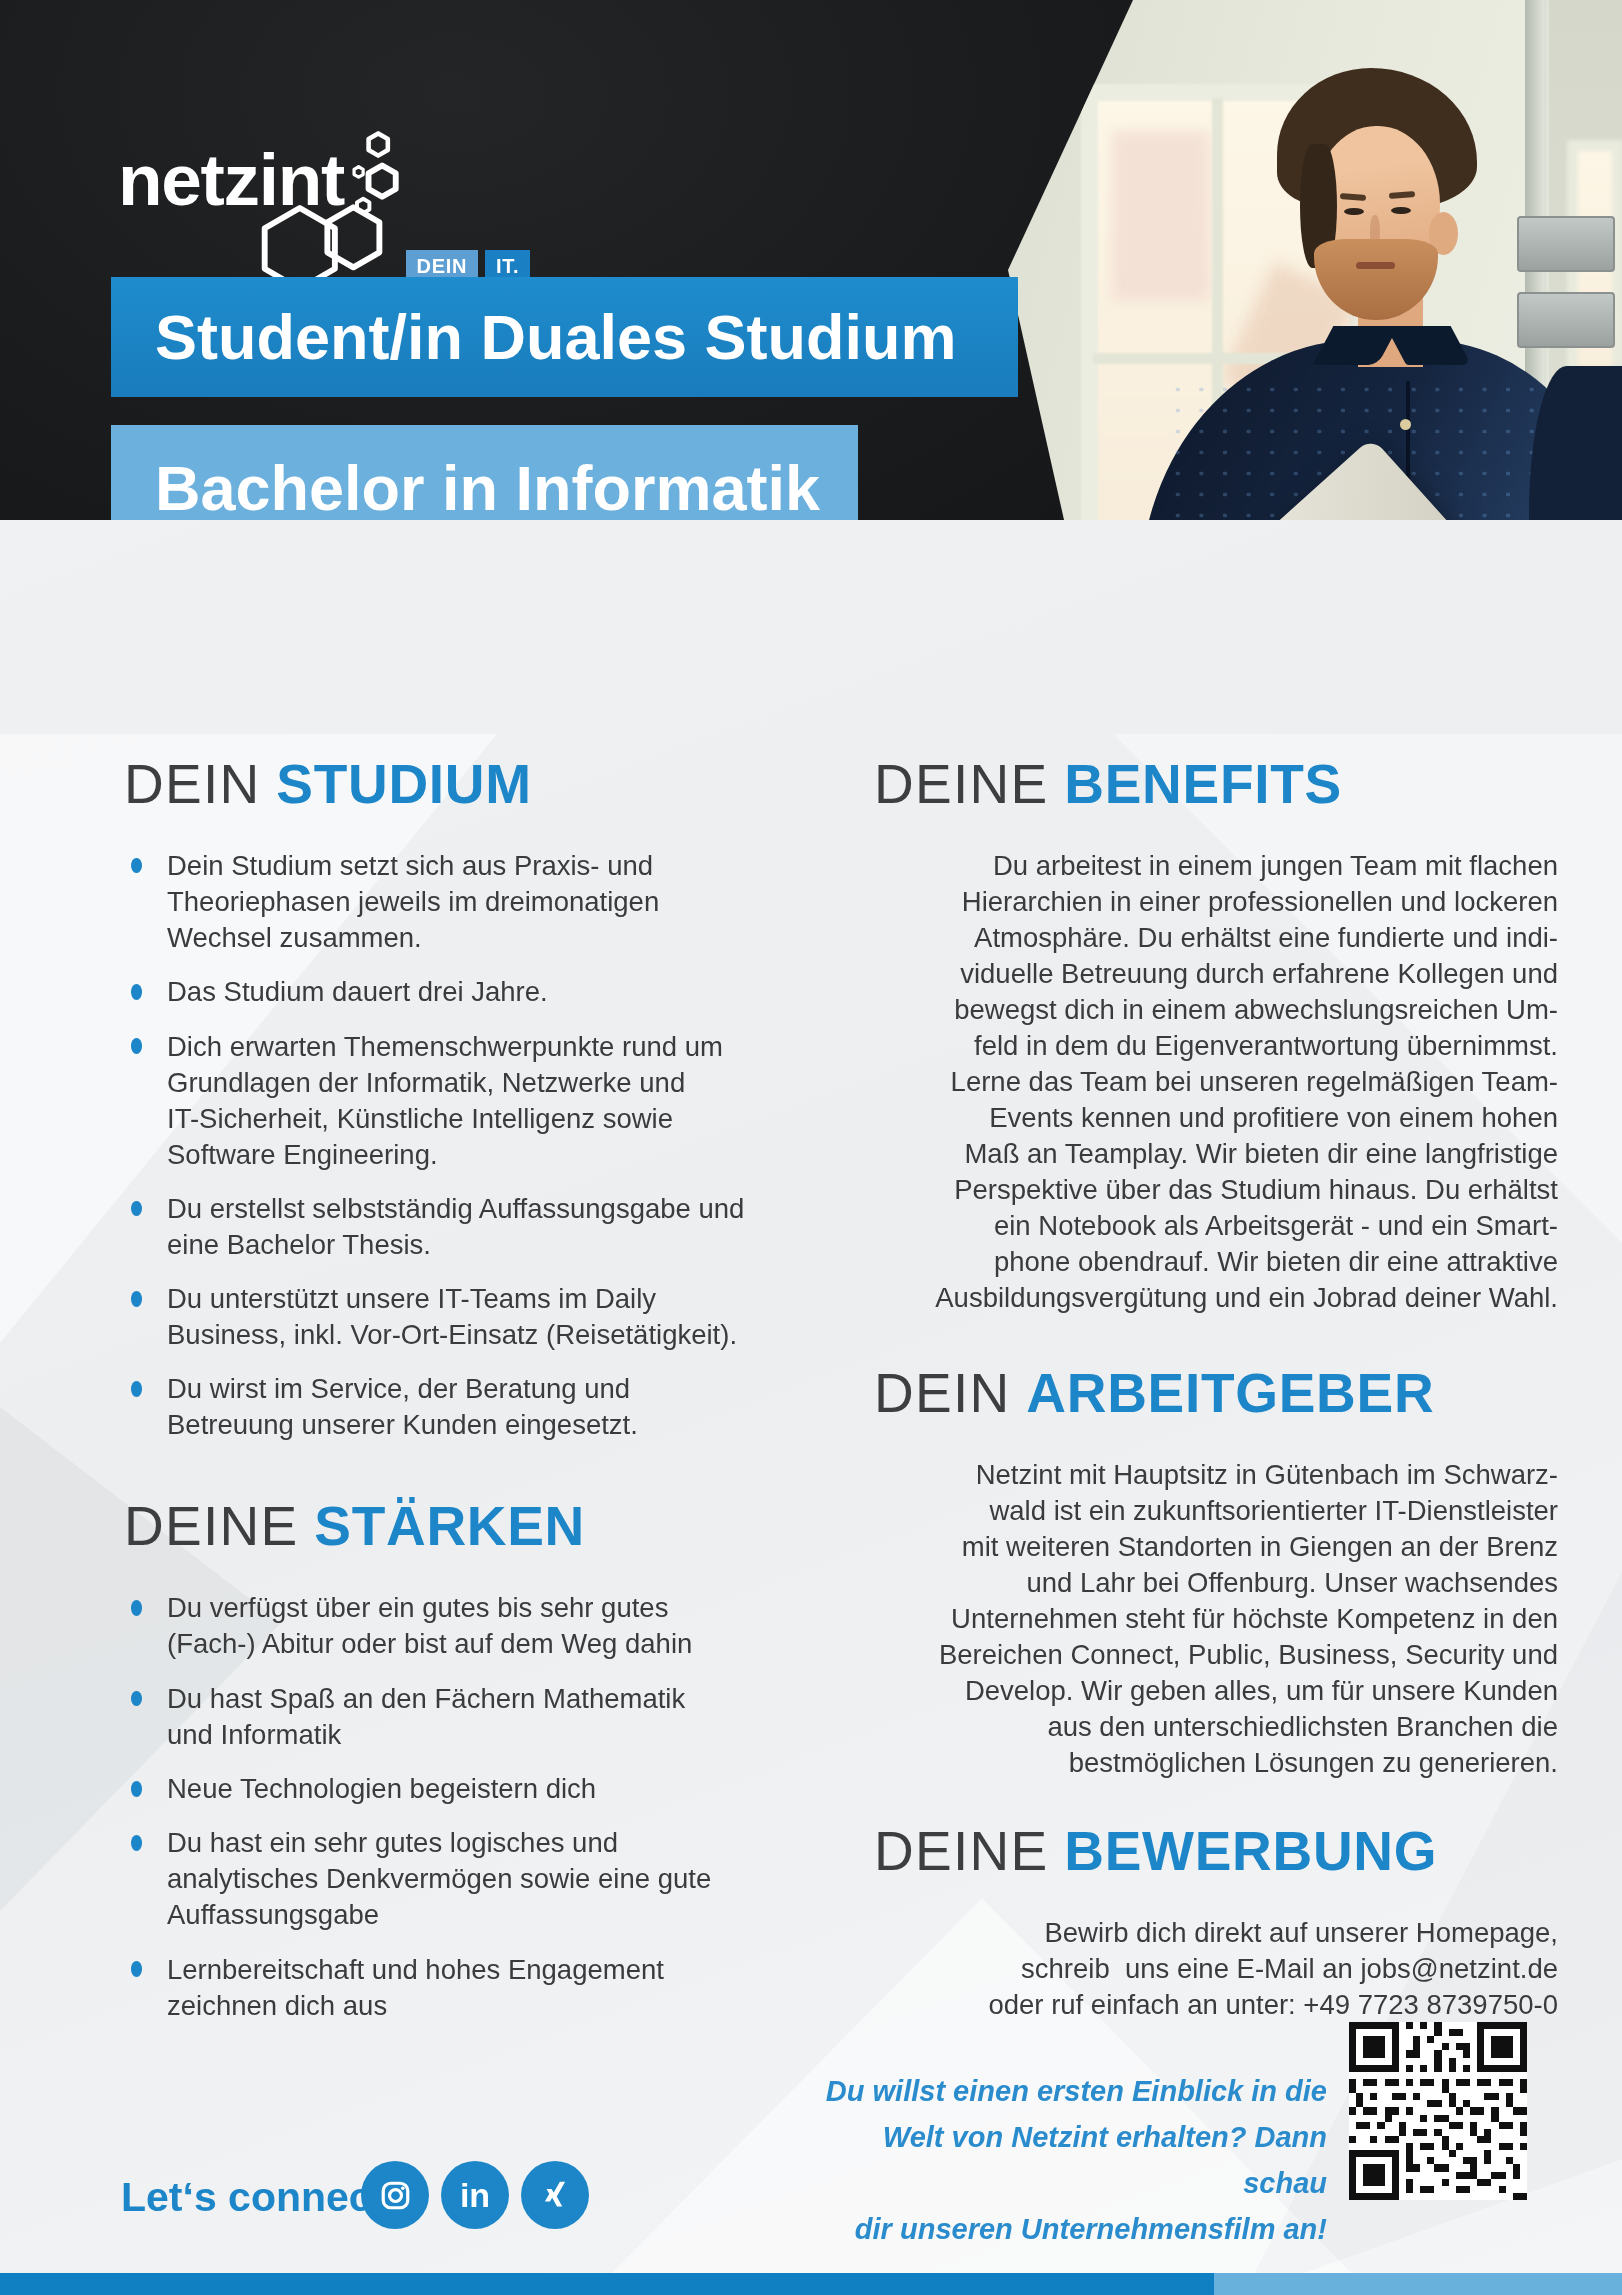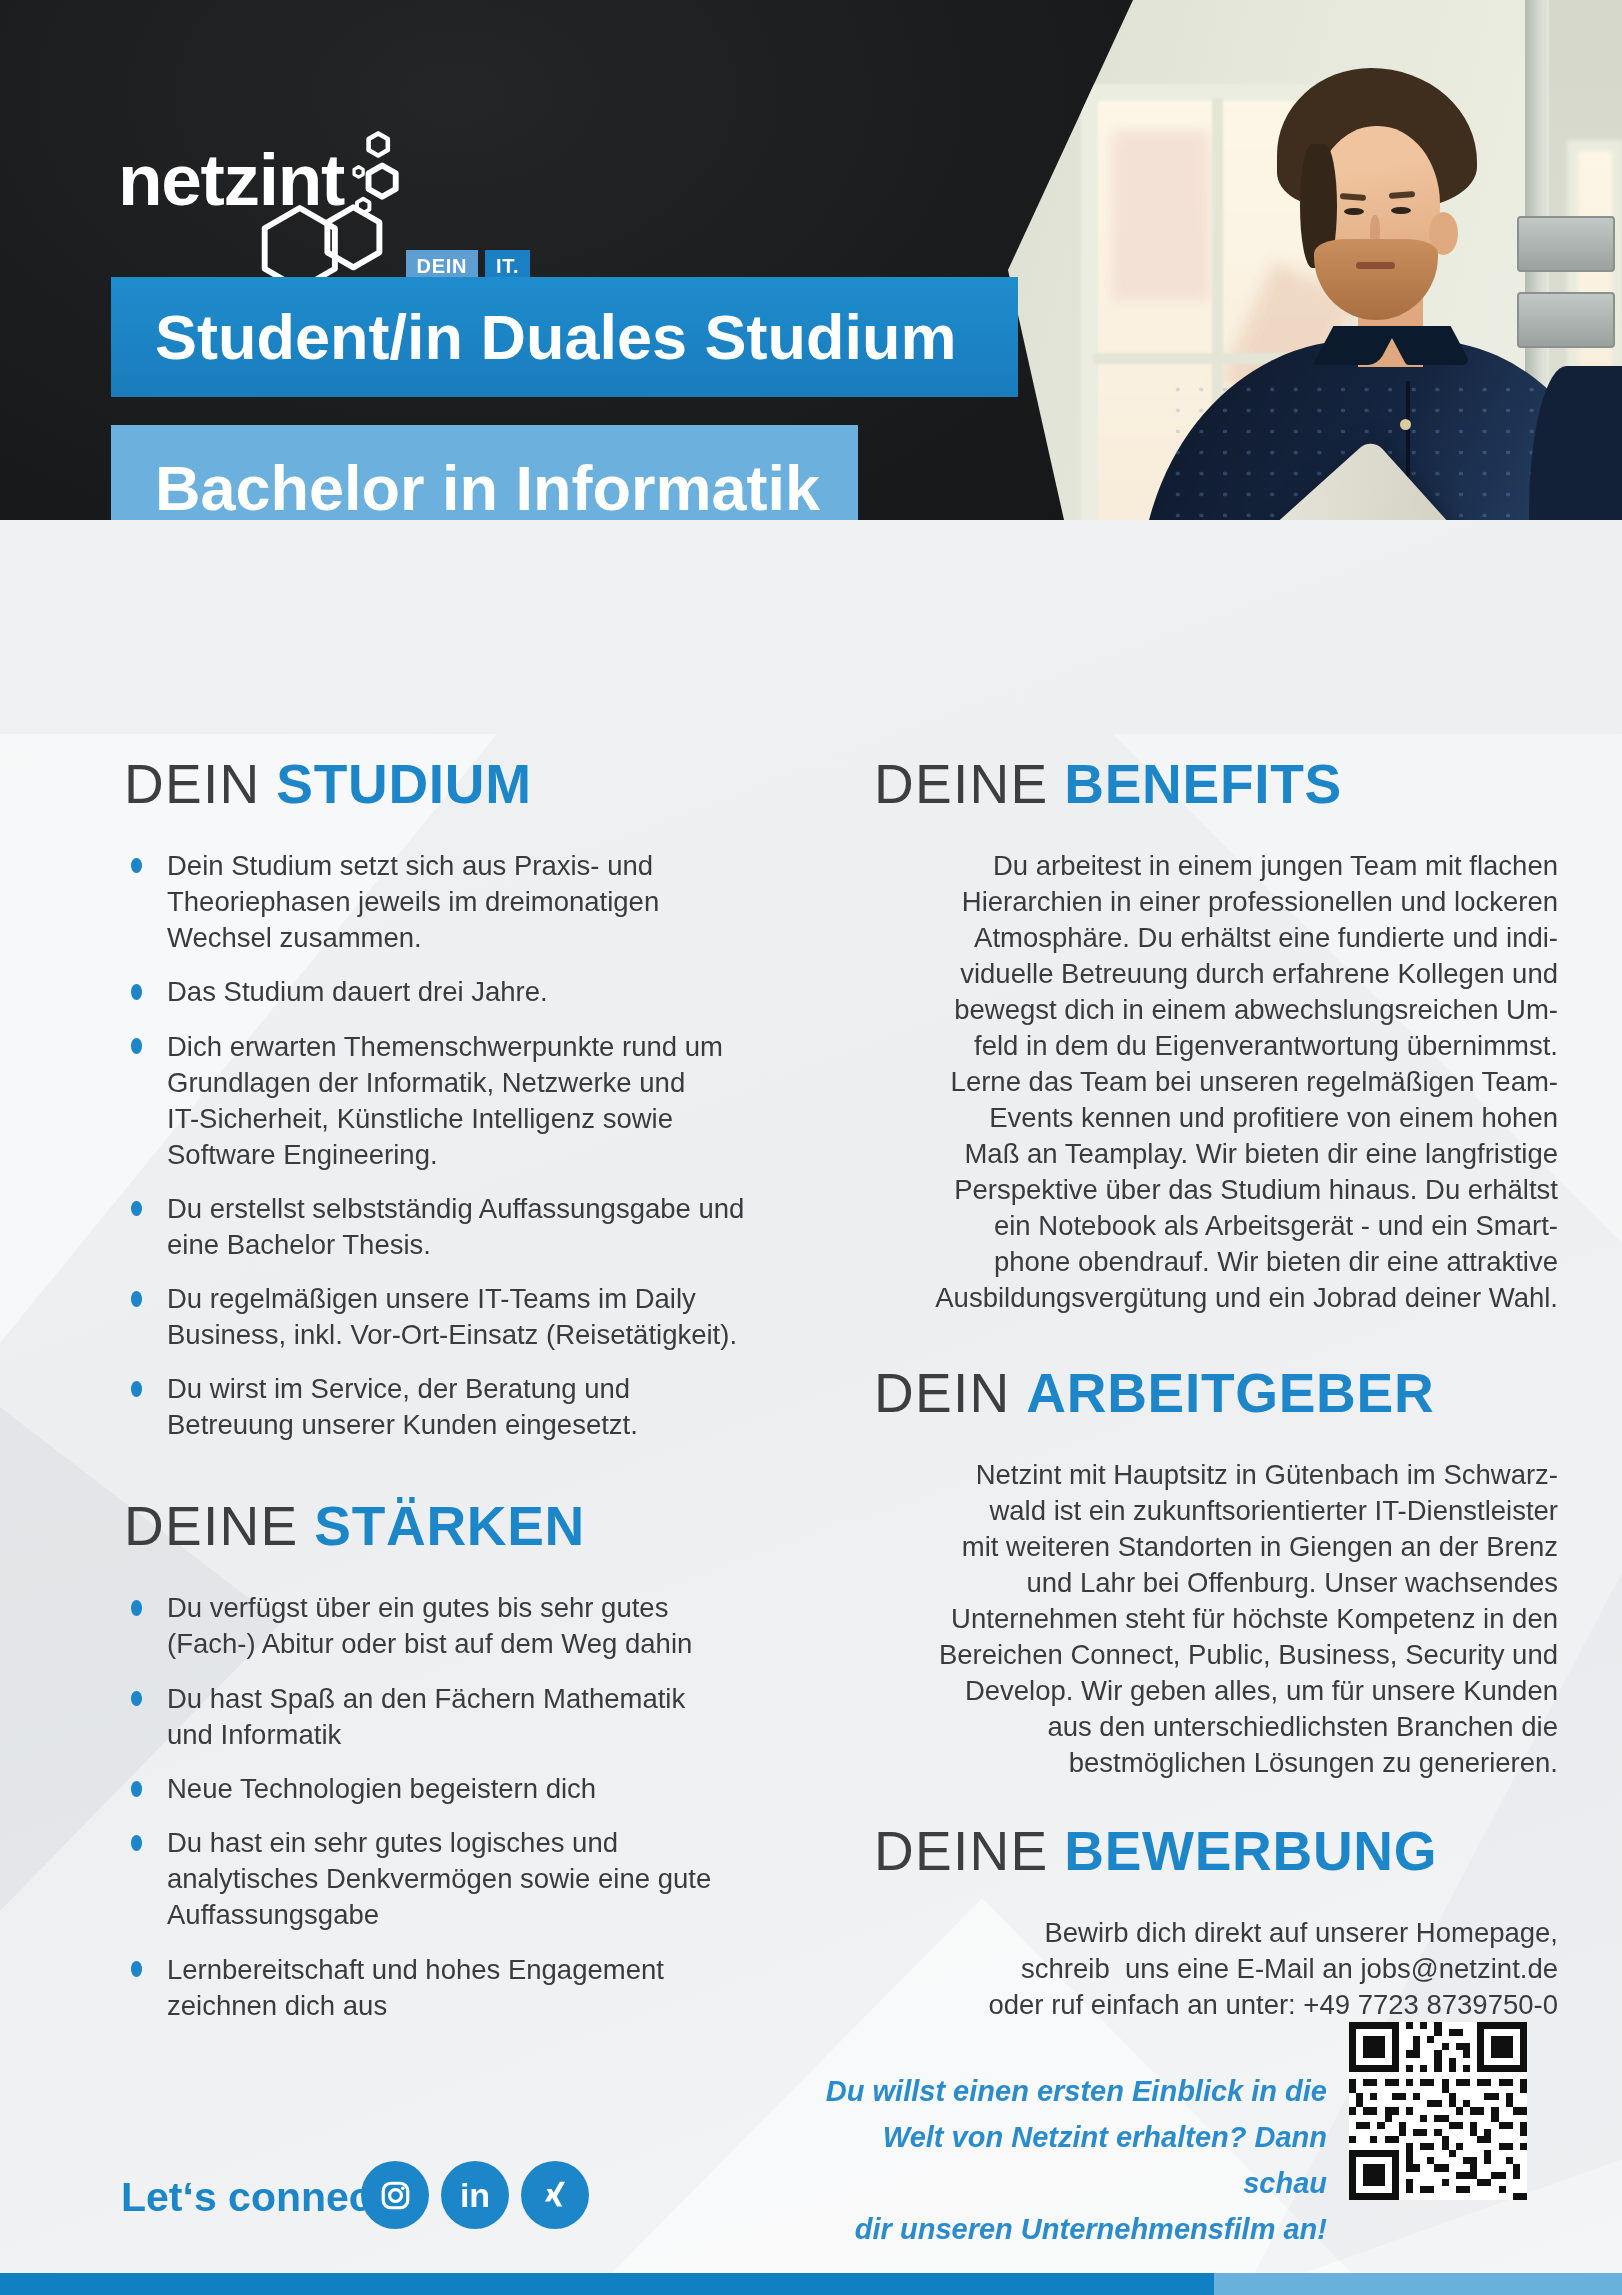--- a/index.html
+++ b/index.html
@@ -185,21 +185,21 @@
       <li>Dein Studium setzt sich aus Praxis- und
 Theoriephasen jeweils im dreimonatigen
 Wechsel zusammen.</li>
       <li>Das Studium dauert drei Jahre.</li>
       <li>Dich erwarten Themenschwerpunkte rund um
 Grundlagen der Informatik, Netzwerke und
 IT-Sicherheit, Künstliche Intelligenz sowie
 Software Engineering.</li>
       <li>Du erstellst selbstständig Auffassungsgabe und
 eine Bachelor Thesis.</li>
-      <li>Du regelmäßigen unsere IT-Teams im Daily
+      <li>Du unterstützt unsere IT-Teams im Daily
 Business, inkl. Vor-Ort-Einsatz (Reisetätigkeit).</li>
       <li>Du wirst im Service, der Beratung und
 Betreuung unserer Kunden eingesetzt.</li>
     </ul>
     <h2>
       <span class="hprefix">DEINE</span><span class="haccent">STÄRKEN</span>
     </h2>
     <ul class="blist">
       <li>Du verfügst über ein gutes bis sehr gutes
 (Fach-) Abitur oder bist auf dem Weg dahin</li>

